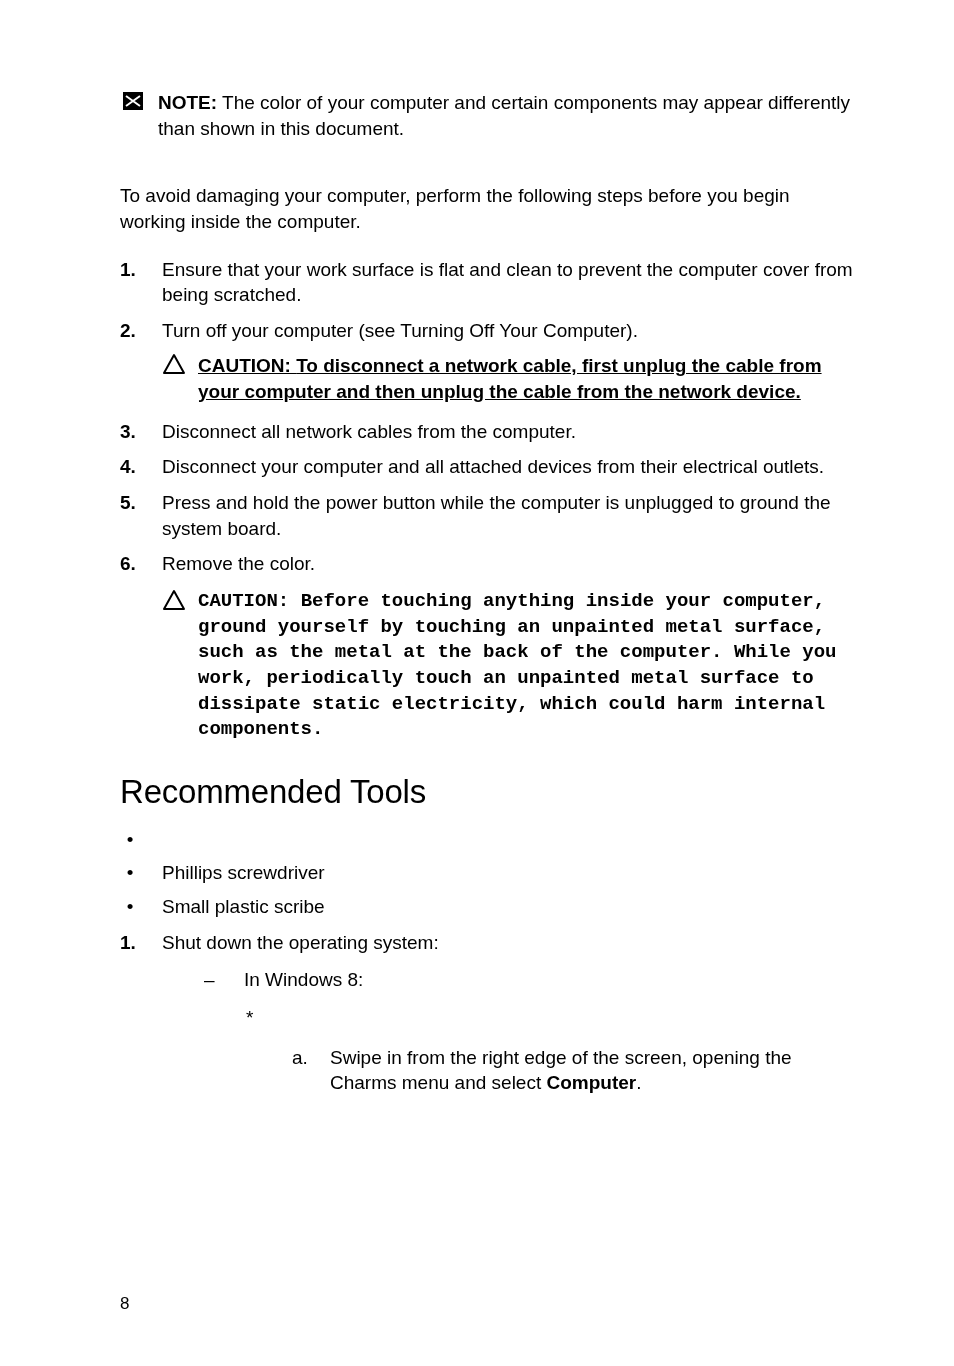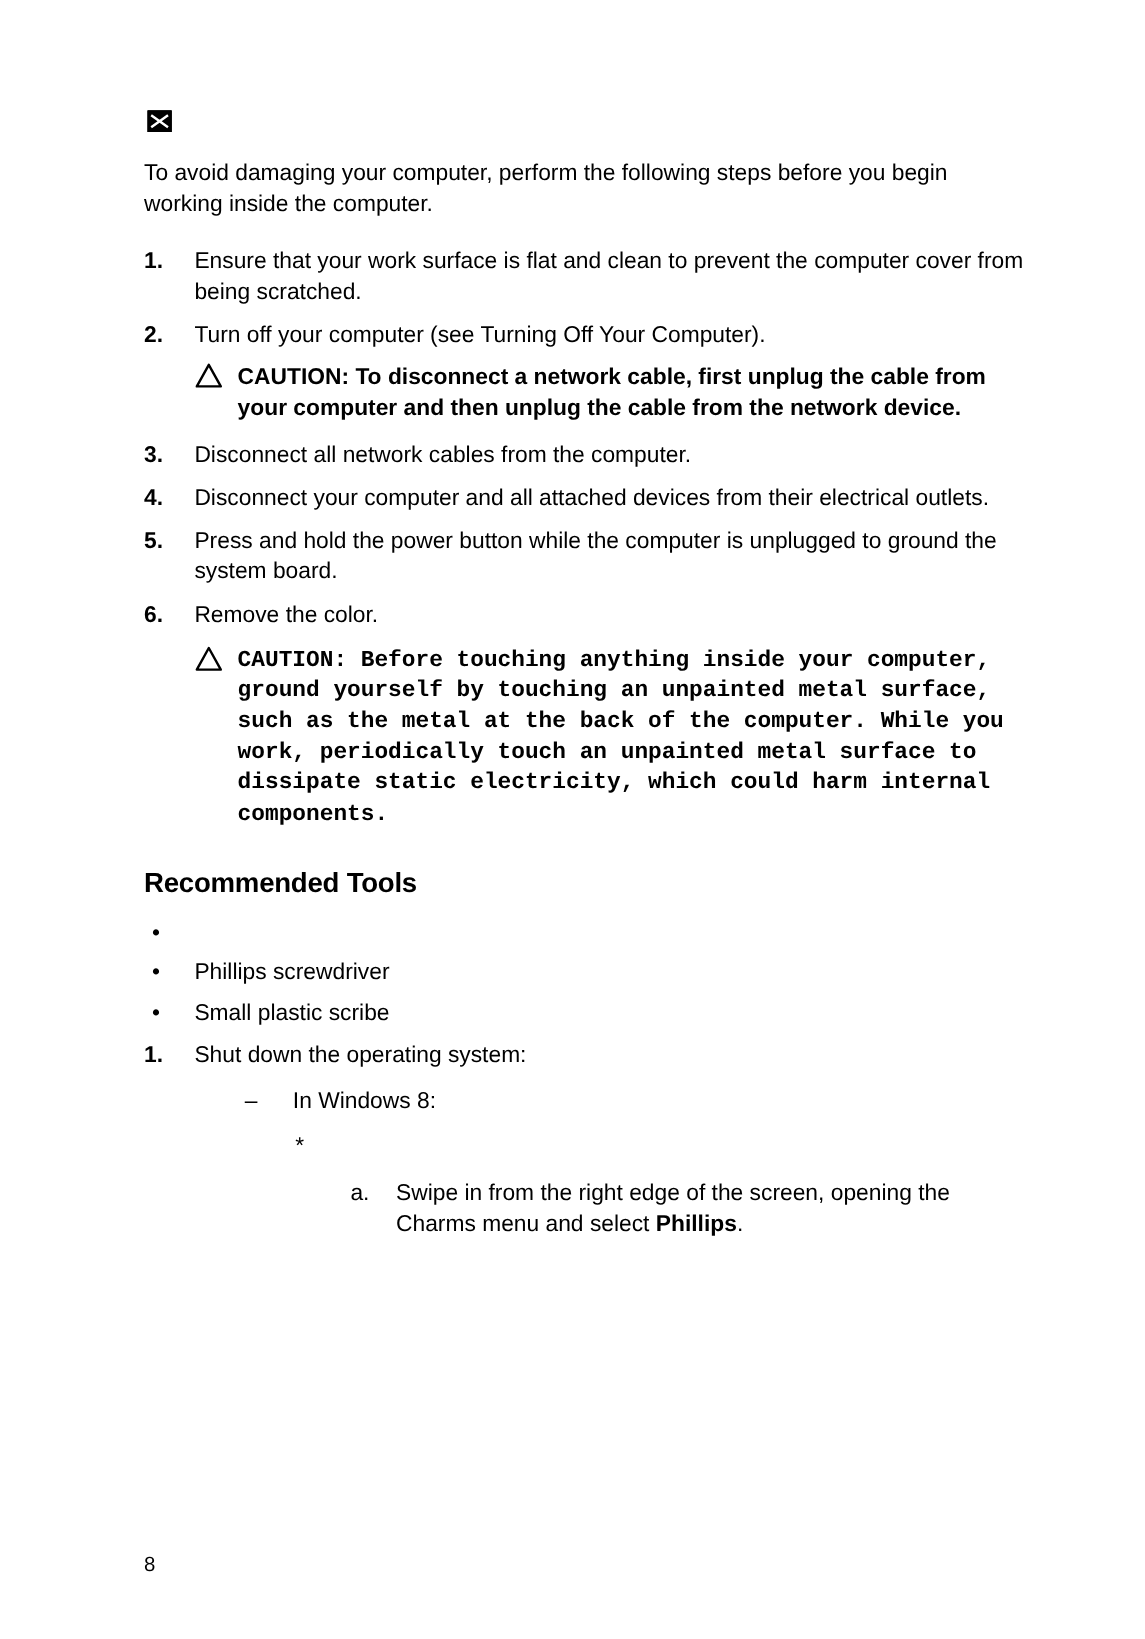--- a/index.html
+++ b/index.html
@@ -15,21 +15,21 @@
   }
   .note-row{display:flex;align-items:flex-start;gap:12px;margin-bottom:20px;}
   .para{font-size:19px;line-height:1.35;margin-bottom:22px;}
   .lead-para{margin-top:0;}
   .ol{list-style:none;padding:0;margin:0 0 16px 0;}
   .ol>li{display:flex;align-items:flex-start;gap:22px;margin-bottom:10px;font-size:19px;line-height:1.35;}
   .ol>li>.num{font-weight:700;flex:0 0 20px;text-align:left;}
   .ol>li>.body{flex:1;}
   .caution-row{display:flex;align-items:flex-start;gap:10px;margin-top:4px;margin-bottom:4px;}
   .bold{font-weight:700;}
-  h2.section{font-size:23px;font-weight:700;margin:26px 0 16px 0;letter-spacing:-0.2px;}
+  h2.section{font-size:33px;font-weight:400;margin:26px 0 16px 0;letter-spacing:-0.2px;}
   .ul{list-style:none;padding:0;margin:0 0 10px 0;}
   .ul>li{display:flex;align-items:flex-start;gap:22px;margin-bottom:8px;font-size:19px;line-height:1.35;}
   .ul>li>.bullet{flex:0 0 20px;text-align:center;}
   .sub1{margin-left:42px;display:flex;align-items:flex-start;gap:20px;font-size:19px;line-height:1.35;margin-top:12px;}
   .sub1>.mk{flex:0 0 20px;}
   .sub2{margin-left:84px;display:flex;align-items:flex-start;gap:18px;font-size:19px;line-height:1.35;margin-top:12px;}
   .sub2>.mk{flex:0 0 16px;}
   .sub3{margin-left:130px;display:flex;align-items:flex-start;gap:18px;font-size:19px;line-height:1.35;margin-top:14px;}
   .sub3>.mk{flex:0 0 20px;}
   .pagenum{position:absolute;bottom:52px;left:120px;font-size:17px;}
@@ -48,34 +48,37 @@
         <path d="M5 4 L21 17 M5 17 L21 4" stroke="#fff" stroke-width="2.5"></path>
         <path d="M6 4 L20 4 M6 18 L20 18" stroke="#fff" stroke-width="0"></path>
         <path d="M4 3 L22 3 22 19 4 19 Z" fill="none" stroke="#000" stroke-width="2"></path>
         <path d="M6 5 L11 5 M6 9 L13 9 M6 13 L15 13" stroke="#fff" stroke-width="0"></path>
 
         <rect x="3" y="2" width="20" height="18" fill="#000"></rect>
         <path d="M6 6 L20 16 M6 16 L20 6" stroke="#fff" stroke-width="2"></path>
         <path d="M5 4 L21 4 M5 18 L21 18" stroke="#fff" stroke-width="0"></path>
       </svg>
     </span>
+    <div class="para lead-para">
+      <span class="bold">NOTE:</span><span> The color of your computer and certain components may appear differently than shown in this document.</span>
+    </div>
   </div>
 
   <div class="para">To avoid damaging your computer, perform the following steps before you begin working inside the computer.</div>
 
   <ol class="ol">
     <li>
       <span class="num">1.</span>
       <div class="body">Ensure that your work surface is flat and clean to prevent the computer cover from being scratched.</div>
     </li>
     <li>
       <span class="num">2.</span>
       <div class="body">
         <div>Turn off your computer (see Turning Off Your Computer).</div>
-        <div class="caution-row" style="margin-top:10px;">
+        <div class="caution-row" style="margin-top:10px;text-decoration:underline;">
           <span class="icon">
             <svg width="24" height="22" viewBox="0 0 24 22">
               <path d="M12 2 L22 20 L2 20 Z" fill="none" stroke="#000" stroke-width="2" stroke-linejoin="round"></path>
             </svg>
           </span>
           <div class="bold">
             <span>CAUTION: </span><span>To disconnect a network cable, first unplug the cable from your computer and then unplug the cable from the network device.</span>
           </div>
         </div>
       </div>
@@ -138,21 +141,21 @@
           <span>In Windows 8:</span>
         </div>
 
         <div class="sub2">
           <span class="mk">*</span>
         </div>
 
         <div class="sub3">
           <span class="mk">a.</span>
           <span>
-            <span>Swipe in from the right edge of the screen, opening the Charms menu and select </span><span class="bold">Phillips</span><span>.</span>
+            <span>Swipe in from the right edge of the screen, opening the Charms menu and select </span><span class="bold">Computer</span><span>.</span>
           </span>
         </div>
       </div>
     </li>
   </ol>
 
   <div class="pagenum">8</div>
 </div>
 
 </body></html>

